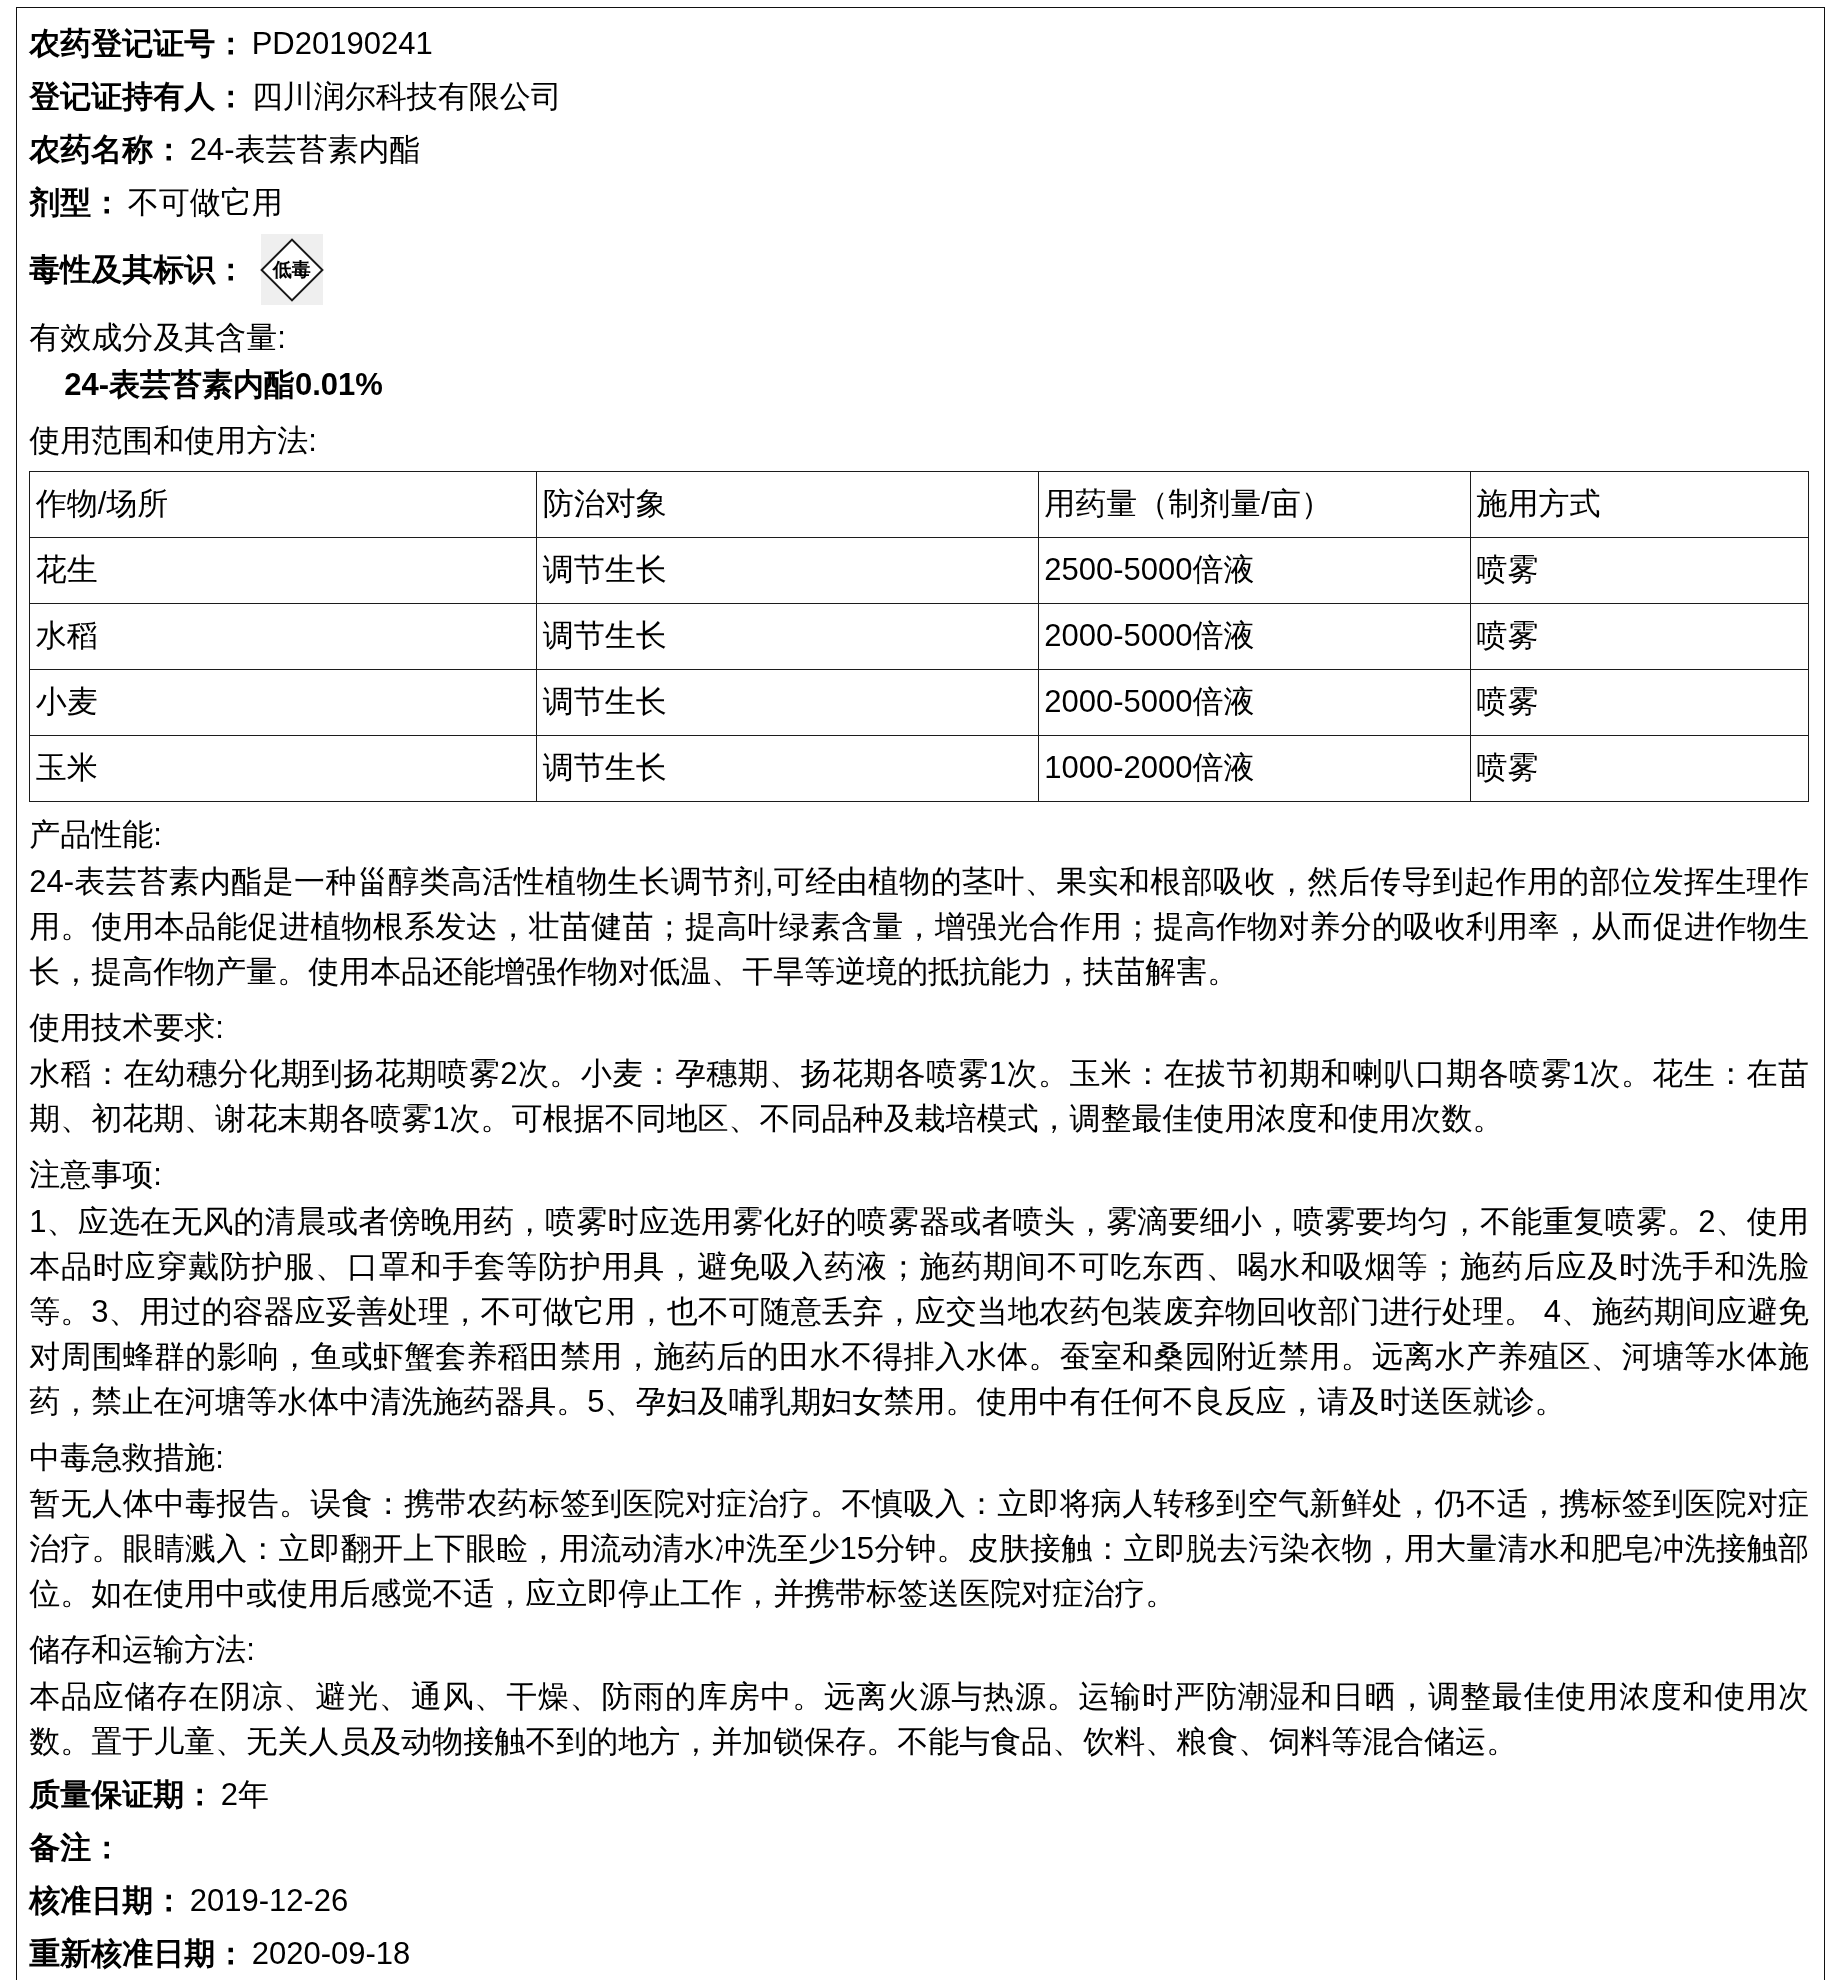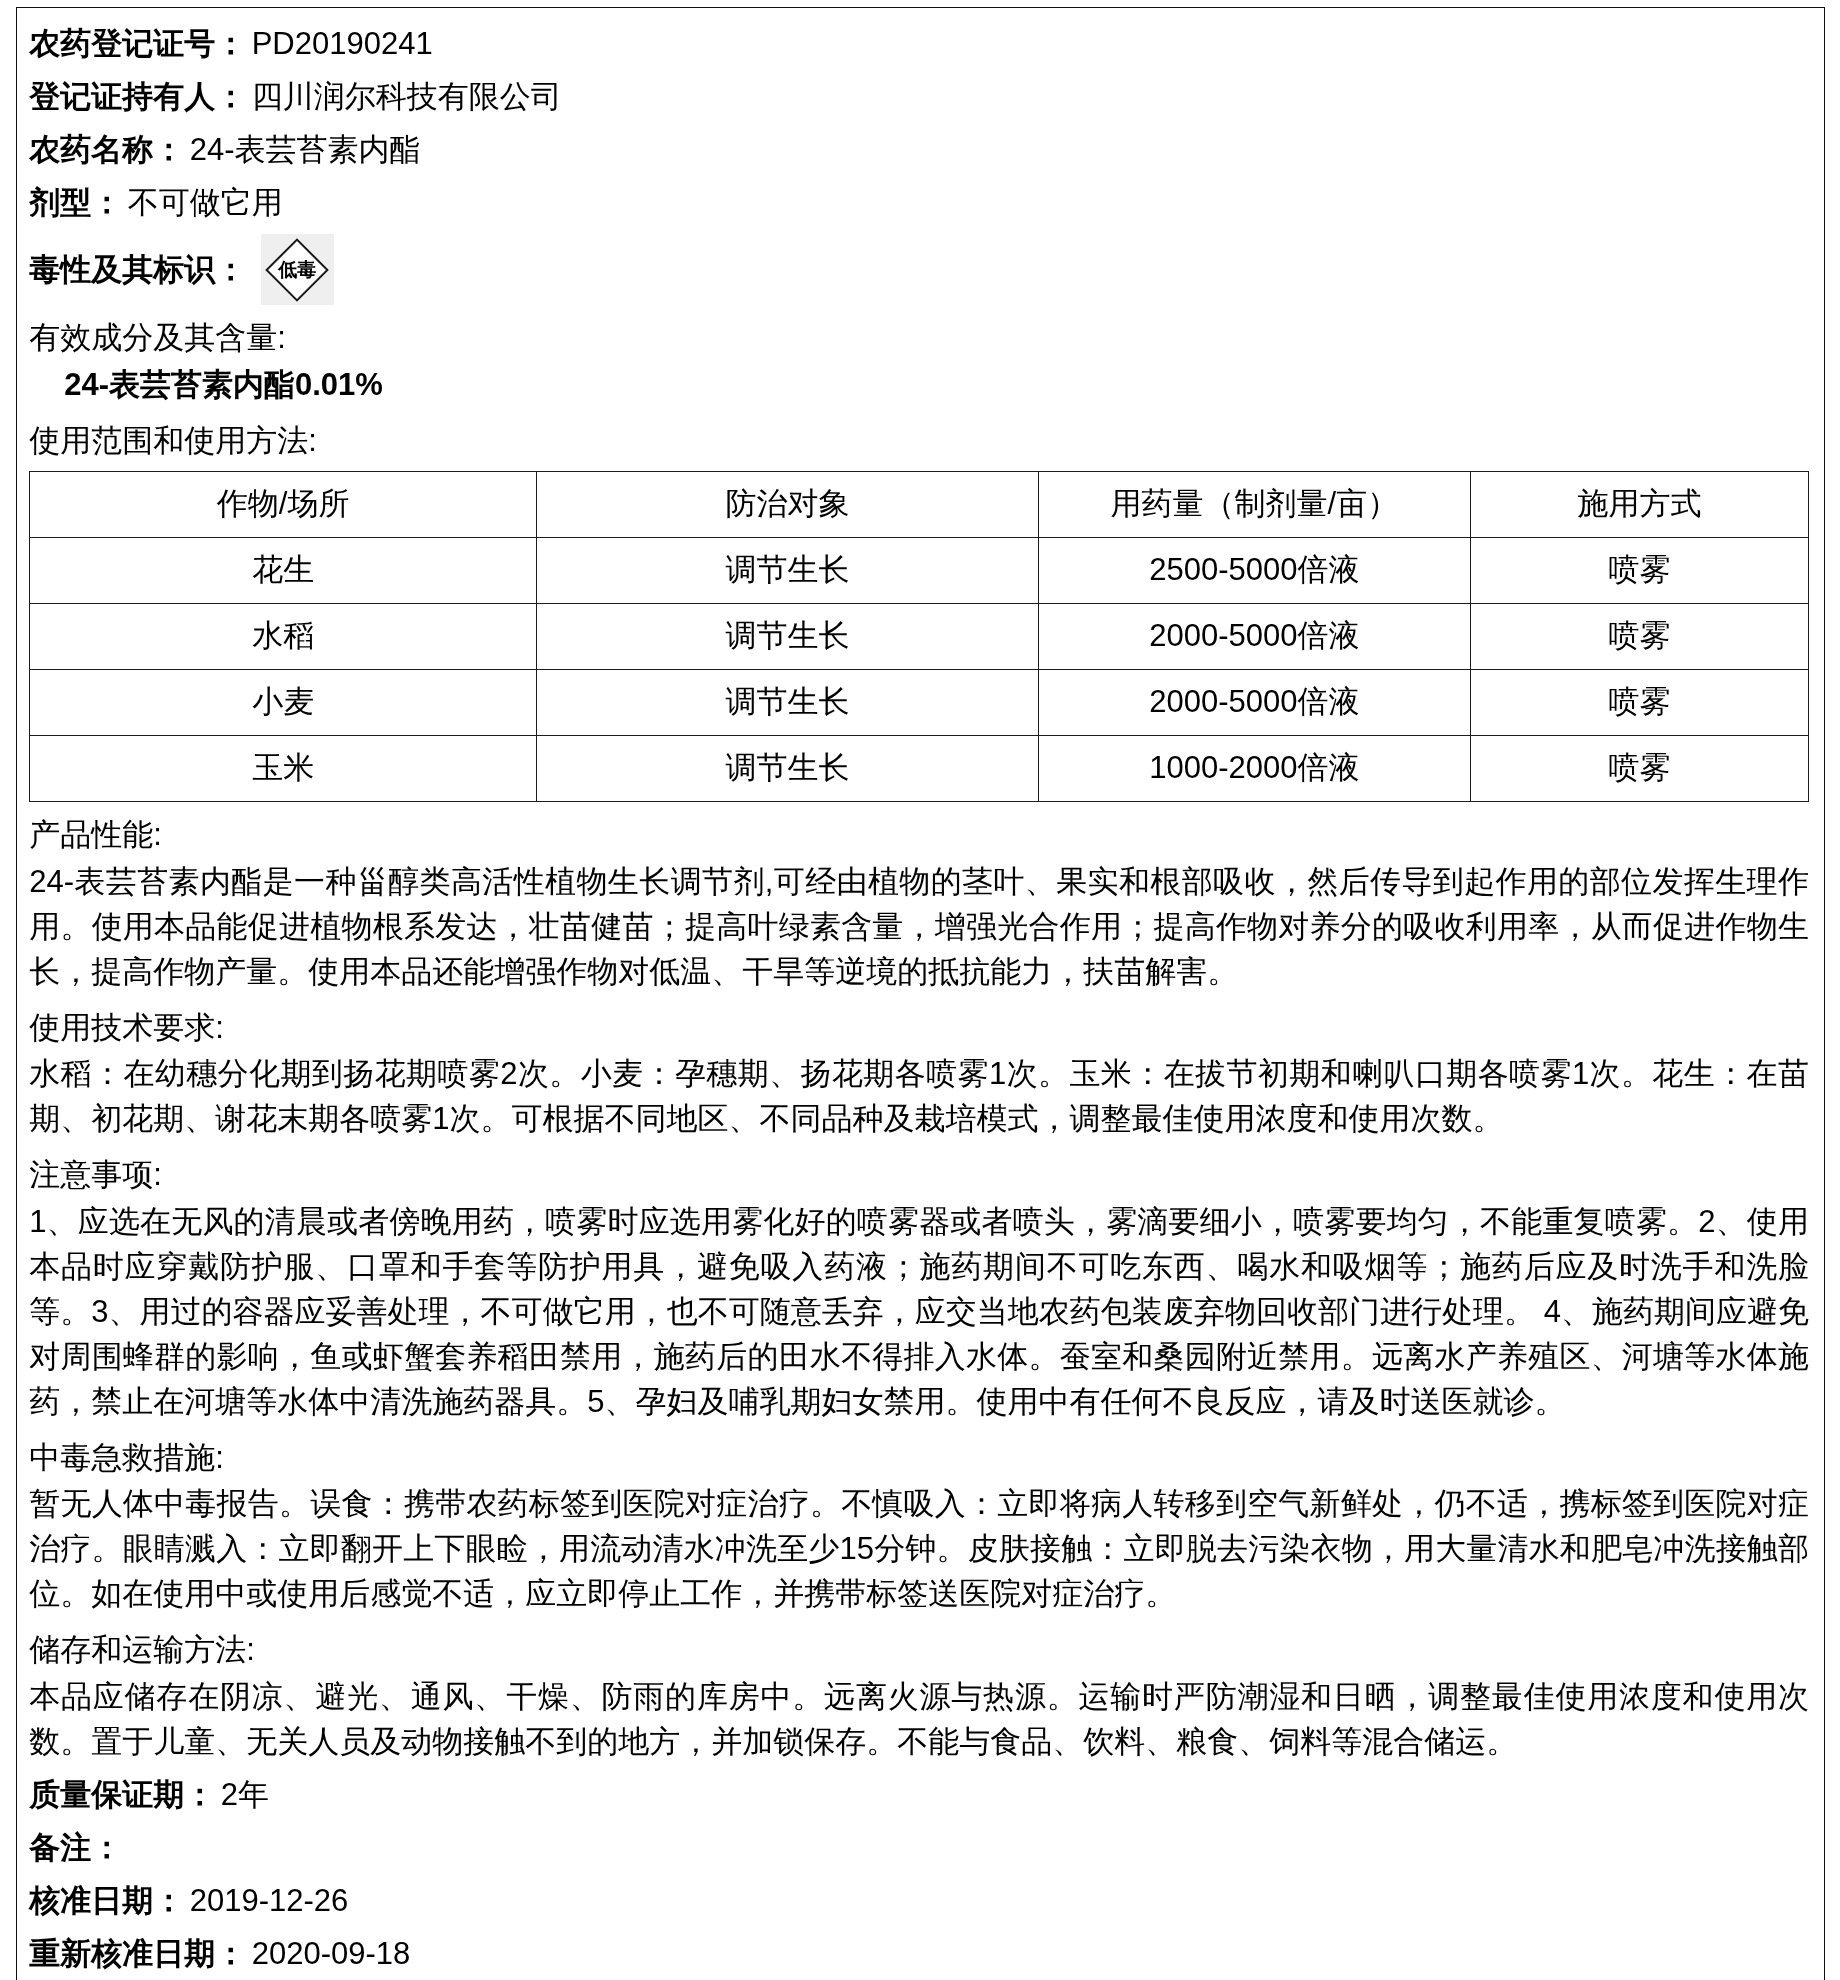--- a/index.html
+++ b/index.html
@@ -30,21 +30,21 @@
   }
   .kv .label { font-weight: bold; }
   .kv .value { font-weight: normal; margin-left: 5.5px; }
   .tox-line {
     display: flex;
     align-items: center;
     margin: 5.5px 0 3.6px 0;
   }
   .tox-badge {
     display: inline-block;
-    width: 73px;
+    width: 62px;
     height: 71px;
     background: #efefef;
     position: relative;
     margin-left: 14.5px;
   }
   .tox-diamond {
     position: absolute;
     left: 50%;
     top: 50%;
     width: 45px;
@@ -76,21 +76,20 @@
   }
   .para {
     margin: 0 0 3.6px 0;
     text-align: justify;
   }
   table.usage {
     border-collapse: collapse;
     table-layout: fixed;
     width: 100%;
     margin: 7.3px 0 9px 0;
-    text-align: center;
   }
   table.usage td {
     border: 1.8px solid #1c1c1c;
     padding: 10px 5.5px;
     font-weight: normal;
     vertical-align: middle;
     overflow: hidden;
     white-space: nowrap;
   }
   .col1 { width: 28.5%; }

